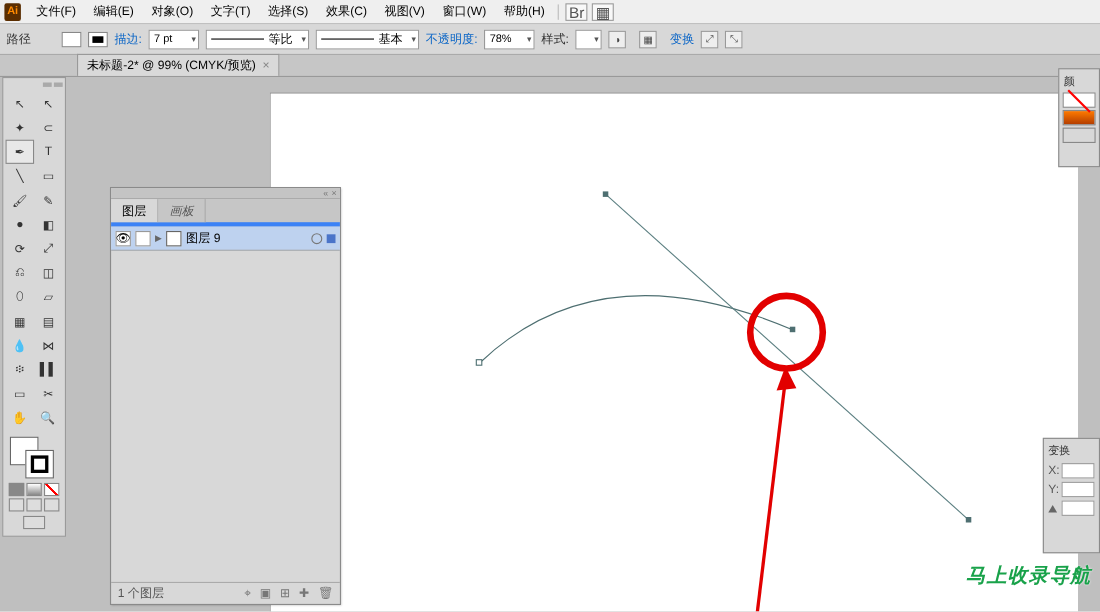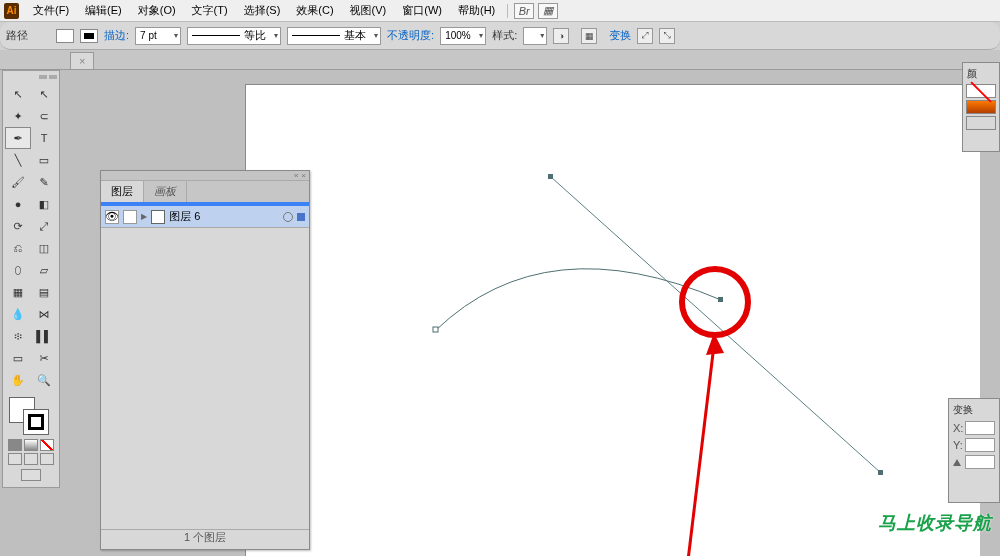--- a/index.html
+++ b/index.html
@@ -2,23 +2,23 @@
 <html><head>
 <meta charset="utf-8">
 <style>
   * { box-sizing: border-box; margin: 0; padding: 0; font-family: "Microsoft YaHei", Arial, sans-serif; font-size: 11px; user-select: none; }
   body { width: 1000px; height: 556px; background: #d0d0d0; overflow: hidden; position: relative; }
   
   .menubar { height: 22px; background: #efefef; display: flex; align-items: center; padding: 0 4px; border-bottom: 1px solid #bbb; gap: 0; }
   .ai-logo { width: 15px; height: 16px; background: #5a2d00; color: #ff8a00; font-weight: bold; font-size: 10px; display: flex; align-items: center; justify-content: center; border-radius: 2px; margin-right: 6px; }
   .menubar span.menu { padding: 2px 8px; cursor: default; }
   .menubar .divider { width: 1px; height: 14px; background: #bbb; margin: 0 4px; }
-  .menubar .iconbtn { width: 20px; height: 16px; border: 1px solid #999; background: #f8f8f8; margin: 0 2px; display:flex;align-items:center;justify-content:center;font-size:11px;color:#555;font-style:italic;}
-  
-  .optbar { height: 28px; background: #d8d8d8; border-bottom: 1px solid #aaa; display: flex; align-items: center; padding: 0 6px; gap: 6px; border-radius: 10px; }
+  .menubar .iconbtn { width: 20px; height: 16px; border: 1px solid #999; background: #f8f8f8; margin: 0 2px; display:flex;align-items:center;justify-content:center;font-size:14px;color:#555;}
+  
+  .optbar { height: 28px; background: #d8d8d8; border-bottom: 1px solid #aaa; display: flex; align-items: center; padding: 0 6px; gap: 6px; }
   .optbar .label { color: #333; }
   .optbar .swatch { width: 18px; height: 14px; border: 1px solid #888; background: #fff; position: relative; }
   .optbar .swatch.inner::after{content:'';position:absolute;inset:3px;background:#000;}
   .optbar .lnk { color: #0864c6; }
   .dropdown { height: 18px; border: 1px solid #999; background: #fff; display: flex; align-items: center; padding: 0 14px 0 4px; position: relative; font-size: 10px; min-width:46px;}
   .dropdown::after { content: '▾'; position: absolute; right: 2px; font-size: 8px; color: #555; }
   .dropdown.line { min-width: 80px; }
   .dropdown.line .lineprev{display:inline-block;width:48px;border-top:1px solid #000;margin-right:4px;}
   .segbtn{width:16px;height:16px;border:1px solid #999;background:#eee;display:flex;align-items:center;justify-content:center;font-size:9px;color:#444;}
   
@@ -56,21 +56,21 @@
   .panel .ptab { padding: 3px 10px; font-size: 11px; border-right: 1px solid #aaa; background: #d8d8d8; }
   .panel .ptab.inactive { background: #c6c6c6; color: #555; font-style: italic; }
   .layerrow { height: 22px; background: #bed2ef; display: flex; align-items: center; border-bottom: 1px solid #aaa; padding: 0 4px; gap: 4px; font-size: 10px; }
   .layerrow .vis{width:14px;height:14px;border:1px solid #999;background:#fff;display:flex;align-items:center;justify-content:center;}
   .layerrow .lock{width:14px;height:14px;border:1px solid #999;background:#fff;}
   .layerrow .tw{color:#666;font-size:8px;}
   .layerrow .thumb{width:14px;height:14px;border:1px solid #666;background:#fff;}
   .layerrow .name{flex:1;}
   .layerrow .targ{width:10px;height:10px;border:1px solid #777;border-radius:50%;}
   .layerrow .selind{width:8px;height:8px;background:#4a74c9;}
-  .panel .footer { position:absolute;bottom:0;left:0;right:0;height: 20px; border-top: 1px solid #aaa; display: flex; align-items: center; padding: 0 6px; gap: 8px; font-size: 10px; color:#555;flex-direction:column;}
+  .panel .footer { position:absolute;bottom:0;left:0;right:0;height: 20px; border-top: 1px solid #aaa; display: flex; align-items: center; padding: 0 6px; gap: 8px; font-size: 10px; color:#555;}
   .panel .footer .sp{flex:1;}
   .panel .footer i{font-style:normal;color:#777;}
   
   .dockpanel{position:absolute;right:0;background:#d8d8d8;border:1px solid #8a8a8a;}
   .dp-color{top:62px;width:38px;height:90px;padding:2px;}
   .dp-color .t{font-size:10px;color:#333;margin:2px 0 3px 2px;}
   .dp-color .sw{width:30px;height:14px;margin:2px auto;border:1px solid #888;}
   .dp-trans{top:398px;width:52px;height:105px;padding:4px;}
   .dp-trans .t{font-size:10px;color:#333;margin-bottom:4px;}
   .dp-trans .row{display:flex;align-items:center;gap:2px;margin:3px 0;font-size:10px;color:#555;}
@@ -109,34 +109,35 @@
   <span class="dropdown">7 pt</span>
   <span class="dropdown line">
       <span class="lineprev"></span>
       <span>等比</span>
     </span>
   <span class="dropdown line">
       <span class="lineprev"></span>
       <span>基本</span>
     </span>
   <span class="lnk">不透明度:</span>
-  <span class="dropdown">100%</span>
+  <span class="dropdown">78%</span>
   <span class="label">样式:</span>
   <span class="dropdown" style="min-width:24px"></span>
   <span class="segbtn">◑</span>
   <span class="divider"></span>
   <span class="segbtn">▦</span>
   <span class="divider"></span>
   <span class="lnk">变换</span>
   <span class="segbtn">⤢</span>
   <span class="segbtn">⤡</span>
 </div>
 
 <div class="tabbar">
   <div class="tab">
+    <span>未标题-2* @ 99% (CMYK/预览)</span>
     <span class="close">×</span>
   </div>
 </div>
 
 <div class="workspace">
   <div class="canvas-wrap">
     <div class="artboard">
       <svg class="drawing" viewBox="0 0 740 520">
 
         <path d="M 190 245 Q 300 140 475 215" stroke="#4e6f71" stroke-width="1" fill="none"></path>
@@ -244,21 +245,21 @@
     </div>
   <div class="tabs">
     <div class="ptab">图层</div>
     <div class="ptab inactive">画板</div>
   </div>
   <div class="layerrow">
     <div class="vis">👁</div>
     <div class="lock"></div>
     <span class="tw">▶</span>
     <div class="thumb"></div>
-    <span class="name">图层 6</span>
+    <span class="name">图层 9</span>
     <span class="targ"></span>
     <span class="selind"></span>
   </div>
   <div class="footer">
     <span>1 个图层</span>
     <span class="sp"></span>
     <i>⌖</i>
     <i>▣</i>
     <i>⊞</i>
     <i>✚</i>

